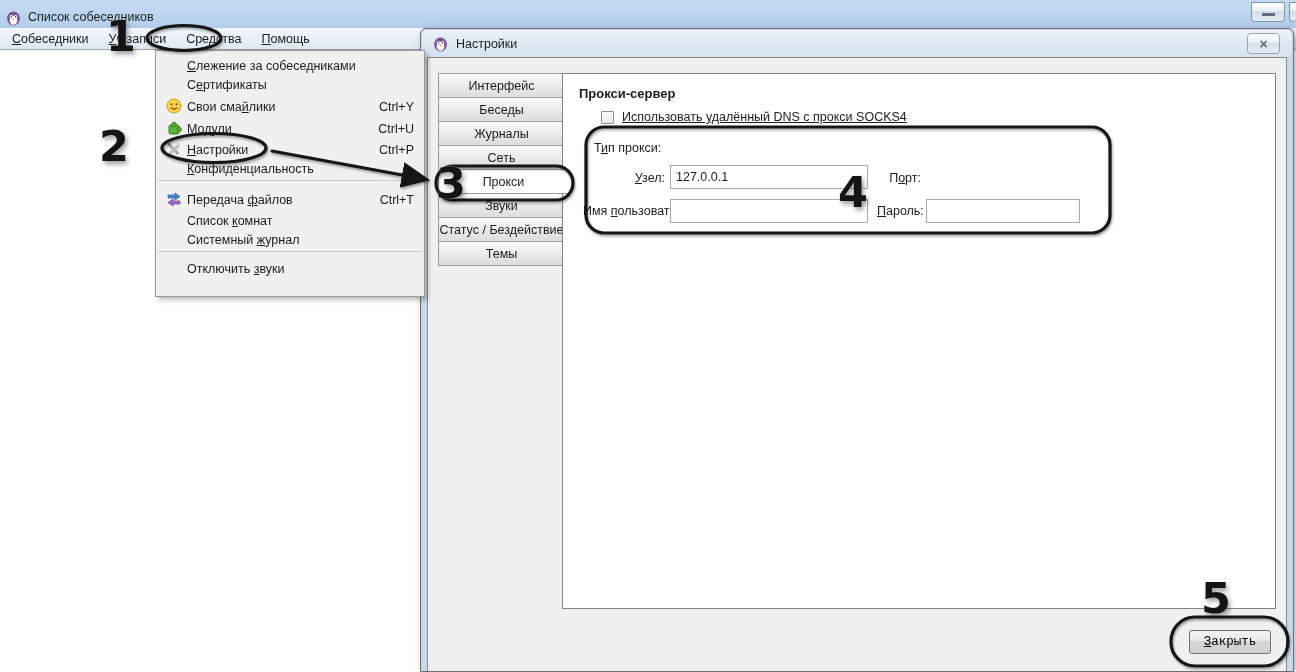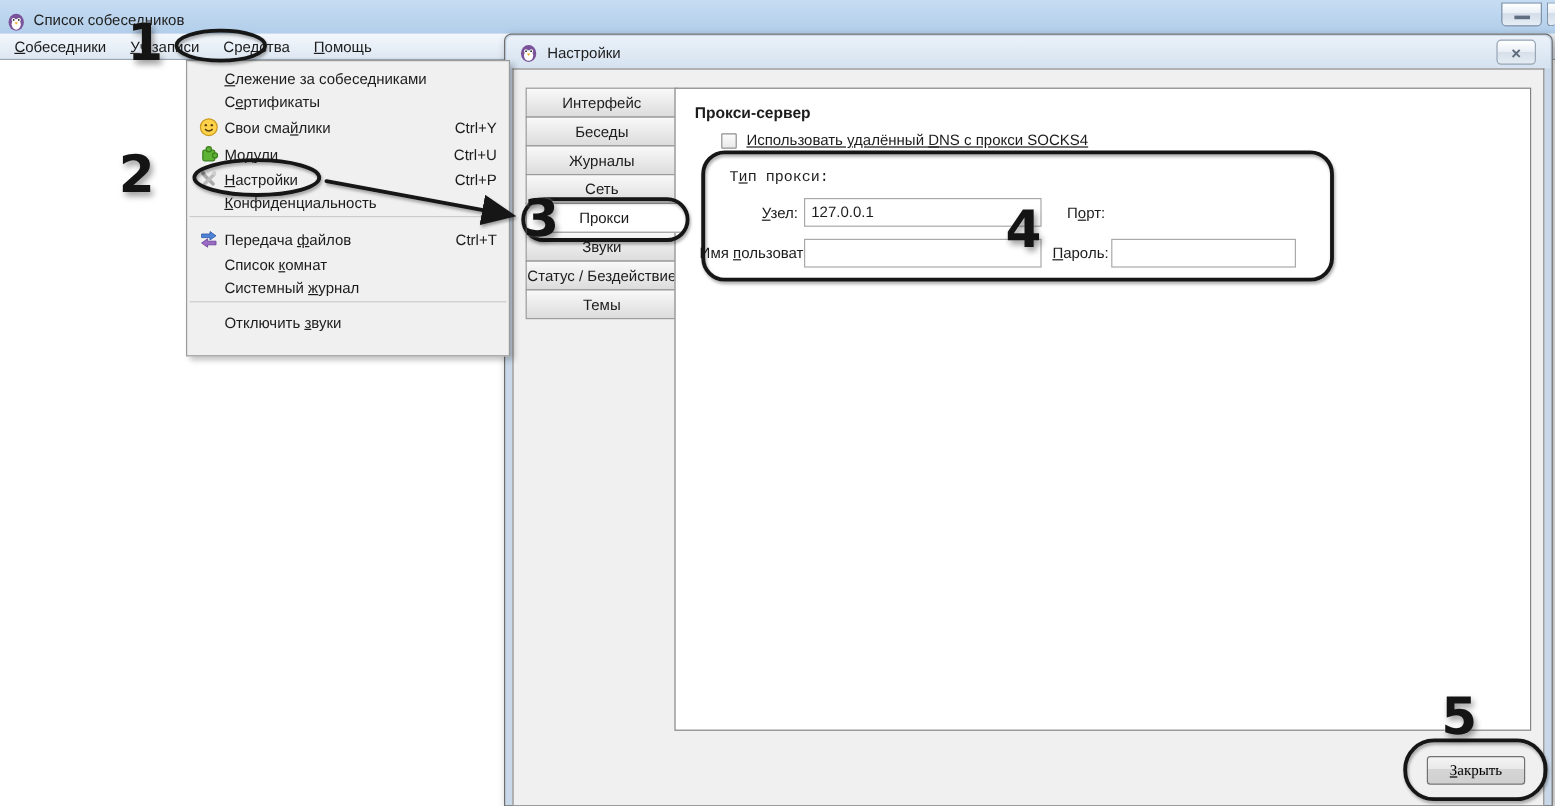--- a/index.html
+++ b/index.html
@@ -74,21 +74,21 @@
   .combo-text { padding-left:6px; font-size:12.5px; flex:1; white-space:nowrap; }
   .combo-btn { width:19px; height:22px; border-left:1px solid #999;
     background:linear-gradient(#f6f6f6,#d8d8d8); display:flex; align-items:center; justify-content:center;
     font-size:8px; color:#333; }
   .spin { position:absolute; right:2px; top:2px; width:15px; height:18px; display:flex; flex-direction:column; }
   .spin-btn { flex:1; border:1px solid #9fb4cc; background:linear-gradient(#fdfdfd,#e3ecf5);
     font-size:6px; color:#3b67a6; display:flex; align-items:center; justify-content:center; line-height:1; }
   .spin-btn + .spin-btn { margin-top:1px; }
 
   .close-btn { position:absolute; left:761px; top:572px; width:82px; height:24px;
-    border:1px solid #707070; border-radius:3px; font-family:Liberation Serif, serif;
+    border:1px solid #707070; border-radius:3px; font-family:Liberation Mono, monospace;
     font-size:12.5px; color:#000;
     background:linear-gradient(#f4f4f4,#e8e8e8 45%,#d5d5d5 46%,#d0d0d0); }
 
   
   .anno-svg { position:absolute; left:0; top:0; width:1296px; height:672px; z-index:50; pointer-events:none; }
   .anno-num { position:absolute; z-index:51; pointer-events:none; font-weight:bold; color:#141414;
     font-size:43px; line-height:1; font-family:"DejaVu Sans", sans-serif;
     text-shadow:2px 3px 5px rgba(0,0,0,.4), 0 0 2px rgba(255,255,255,.65); }
 
   u { text-decoration:underline; }
@@ -230,21 +230,21 @@
     </div>
 
     <div class="panel">
       <div class="panel-header">Прокси-сервер</div>
 
       <div class="chk-row">
         <div class="checkbox"></div>
         <span>Использовать удалённый <u>D</u>NS с прокси SOCKS4</span>
       </div>
 
-      <span class="fld-label" style="left:45px; top:67px;font-family:Liberation Mono, monospace;">Т<u>и</u>п прокси:</span>
+      <span class="fld-label" style="left:31px; top:67px;">Т<u>и</u>п прокси:</span>
 
       <span class="fld-label" style="left:31px; top:97px; width:71px; text-align:right;"><u>У</u>зел:</span>
       <input class="txt-field" style="left: 107px; top: 91px; width: 198px;" value="127.0.0.1">
 
       <span class="fld-label" style="left:324px; top:97px; width:34px; text-align:right;">П<u>о</u>рт:</span>
 
       <span class="fld-label" style="left:20px; top:130px;">Имя <u>п</u>ользователя:</span>
       <input class="txt-field" style="left: 107px; top: 125px; width: 198px;" value="">
 
       <span class="fld-label" style="left:314px; top:130px; width:44px; text-align:right;"><u>П</u>ароль:</span>

